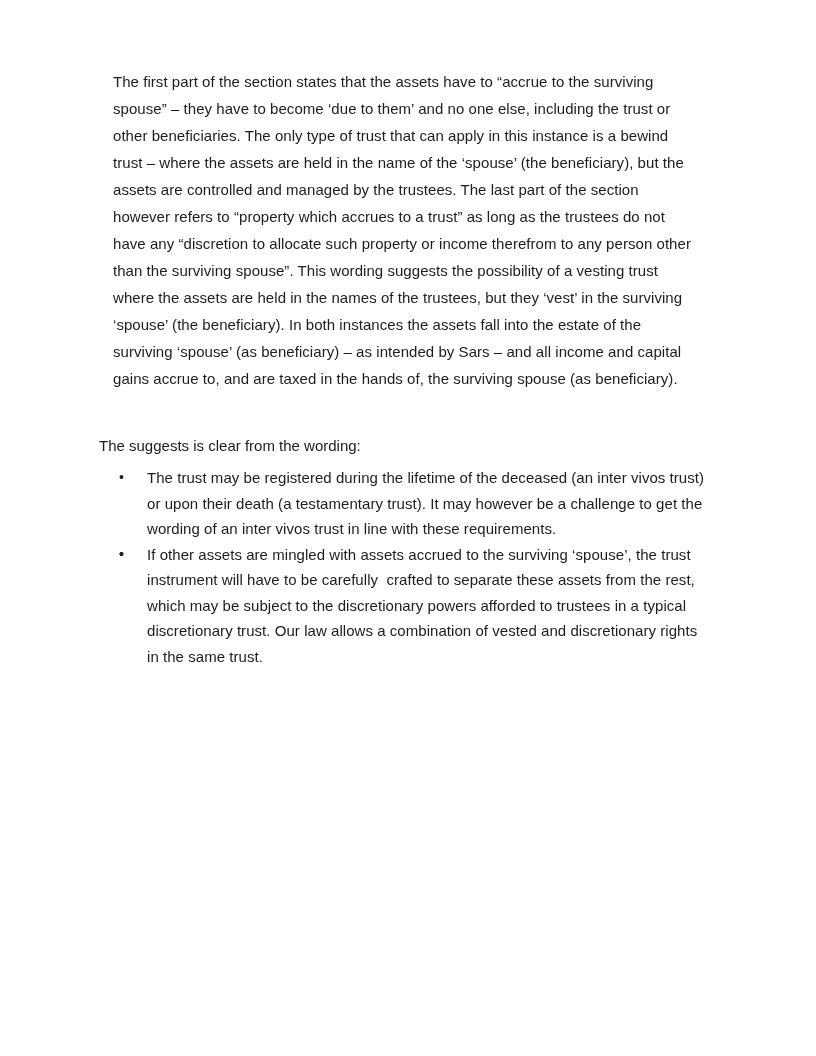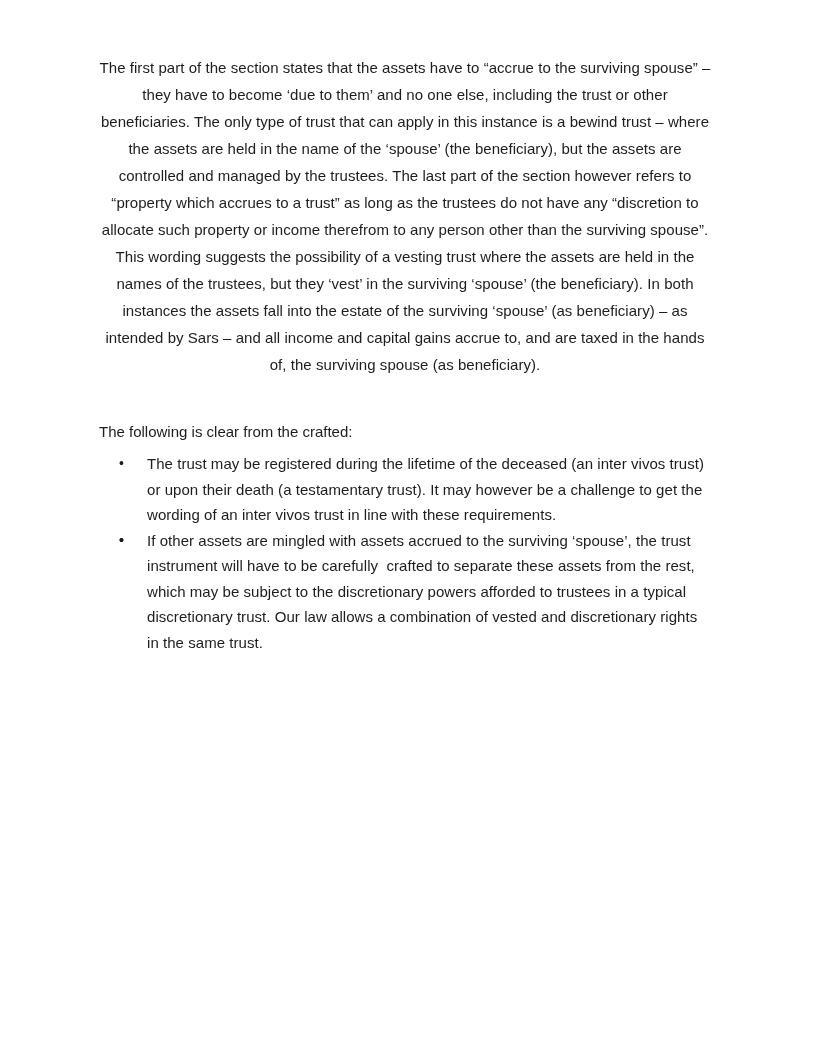--- a/index.html
+++ b/index.html
@@ -16,26 +16,25 @@
     font-family: "Liberation Sans", "DejaVu Sans", sans-serif;
     color: var(--text-color, #1d1d1d);
   }
   .content {
     position: absolute;
     left: 99px;
     top: 54px;
     width: 612px;
   }
   .para {
-    margin: 0;
+    margin: 14px;
     font-size: 15px;
     line-height: 27px;
     white-space: pre-wrap;
     letter-spacing: 0.05px;
-    text-align: center;
   }
   .intro {
     margin: 40px 0 0 0;
     font-size: 15px;
     line-height: 27px;
     white-space: pre-wrap;
   }
   .bullet-list {
     list-style: none;
     margin: 6px 0 0 0;
@@ -60,21 +59,21 @@
   }
 </style>
 </head>
 <body>
 
 <div class="page">
   <div class="content">
 
     <p class="para">The first part of the section states that the assets have to “accrue to the surviving spouse” – they have to become ‘due to them’ and no one else, including the trust or other beneficiaries. The only type of trust that can apply in this instance is a bewind trust – where the assets are held in the name of the ‘spouse’ (the beneficiary), but the assets are controlled and managed by the trustees. The last part of the section however refers to “property which accrues to a trust” as long as the trustees do not have any “discretion to allocate such property or income therefrom to any person other than the surviving spouse”. This wording suggests the possibility of a vesting trust where the assets are held in the names of the trustees, but they ‘vest’ in the surviving ‘spouse’ (the beneficiary). In both instances the assets fall into the estate of the surviving ‘spouse’ (as beneficiary) – as intended by Sars – and all income and capital gains accrue to, and are taxed in the hands of, the surviving spouse (as beneficiary).</p>
 
-    <p class="intro">The following is clear from the crafted:</p>
+    <p class="intro">The suggests is clear from the wording:</p>
 
     <ul class="bullet-list">
       <li class="bullet-item">
         <span class="bullet-marker">•</span>
         <span class="bullet-text">The trust may be registered during the lifetime of the deceased (an inter vivos trust) or upon their death (a testamentary trust). It may however be a challenge to get the wording of an inter vivos trust in line with these requirements.</span>
       </li>
       <li class="bullet-item">
         <span class="bullet-marker">•</span>
       </li>
       <li class="bullet-item">

